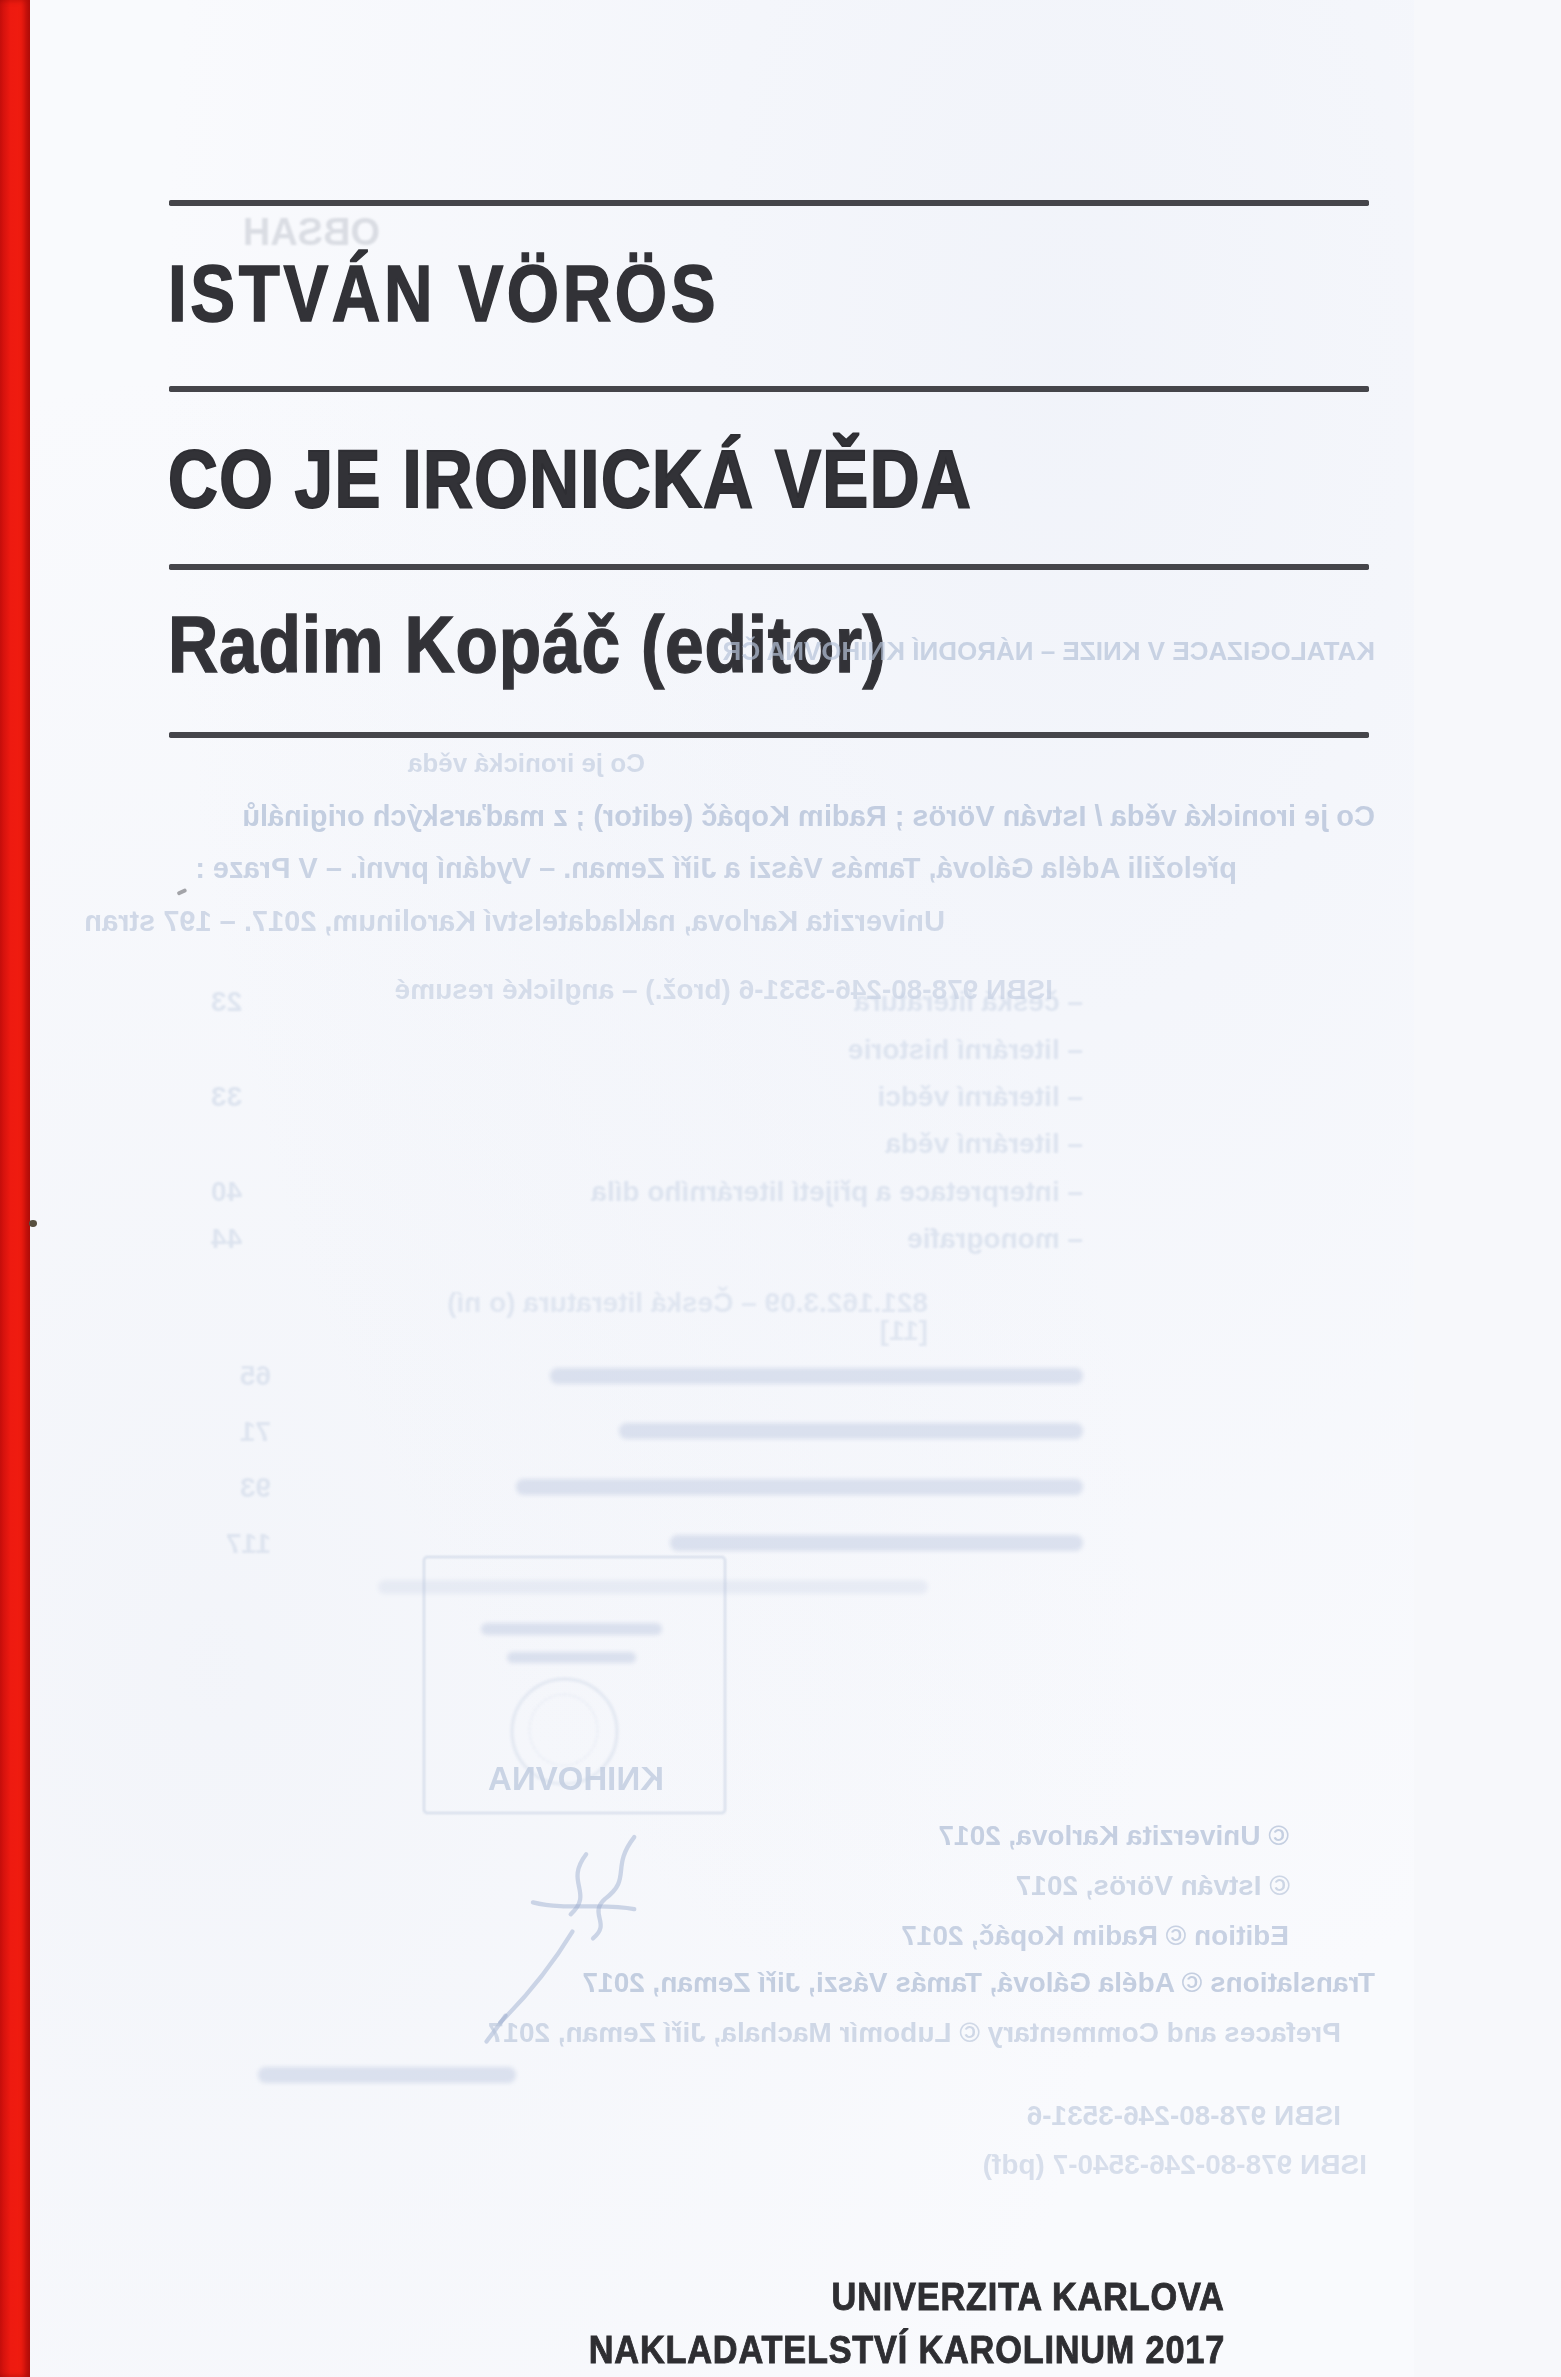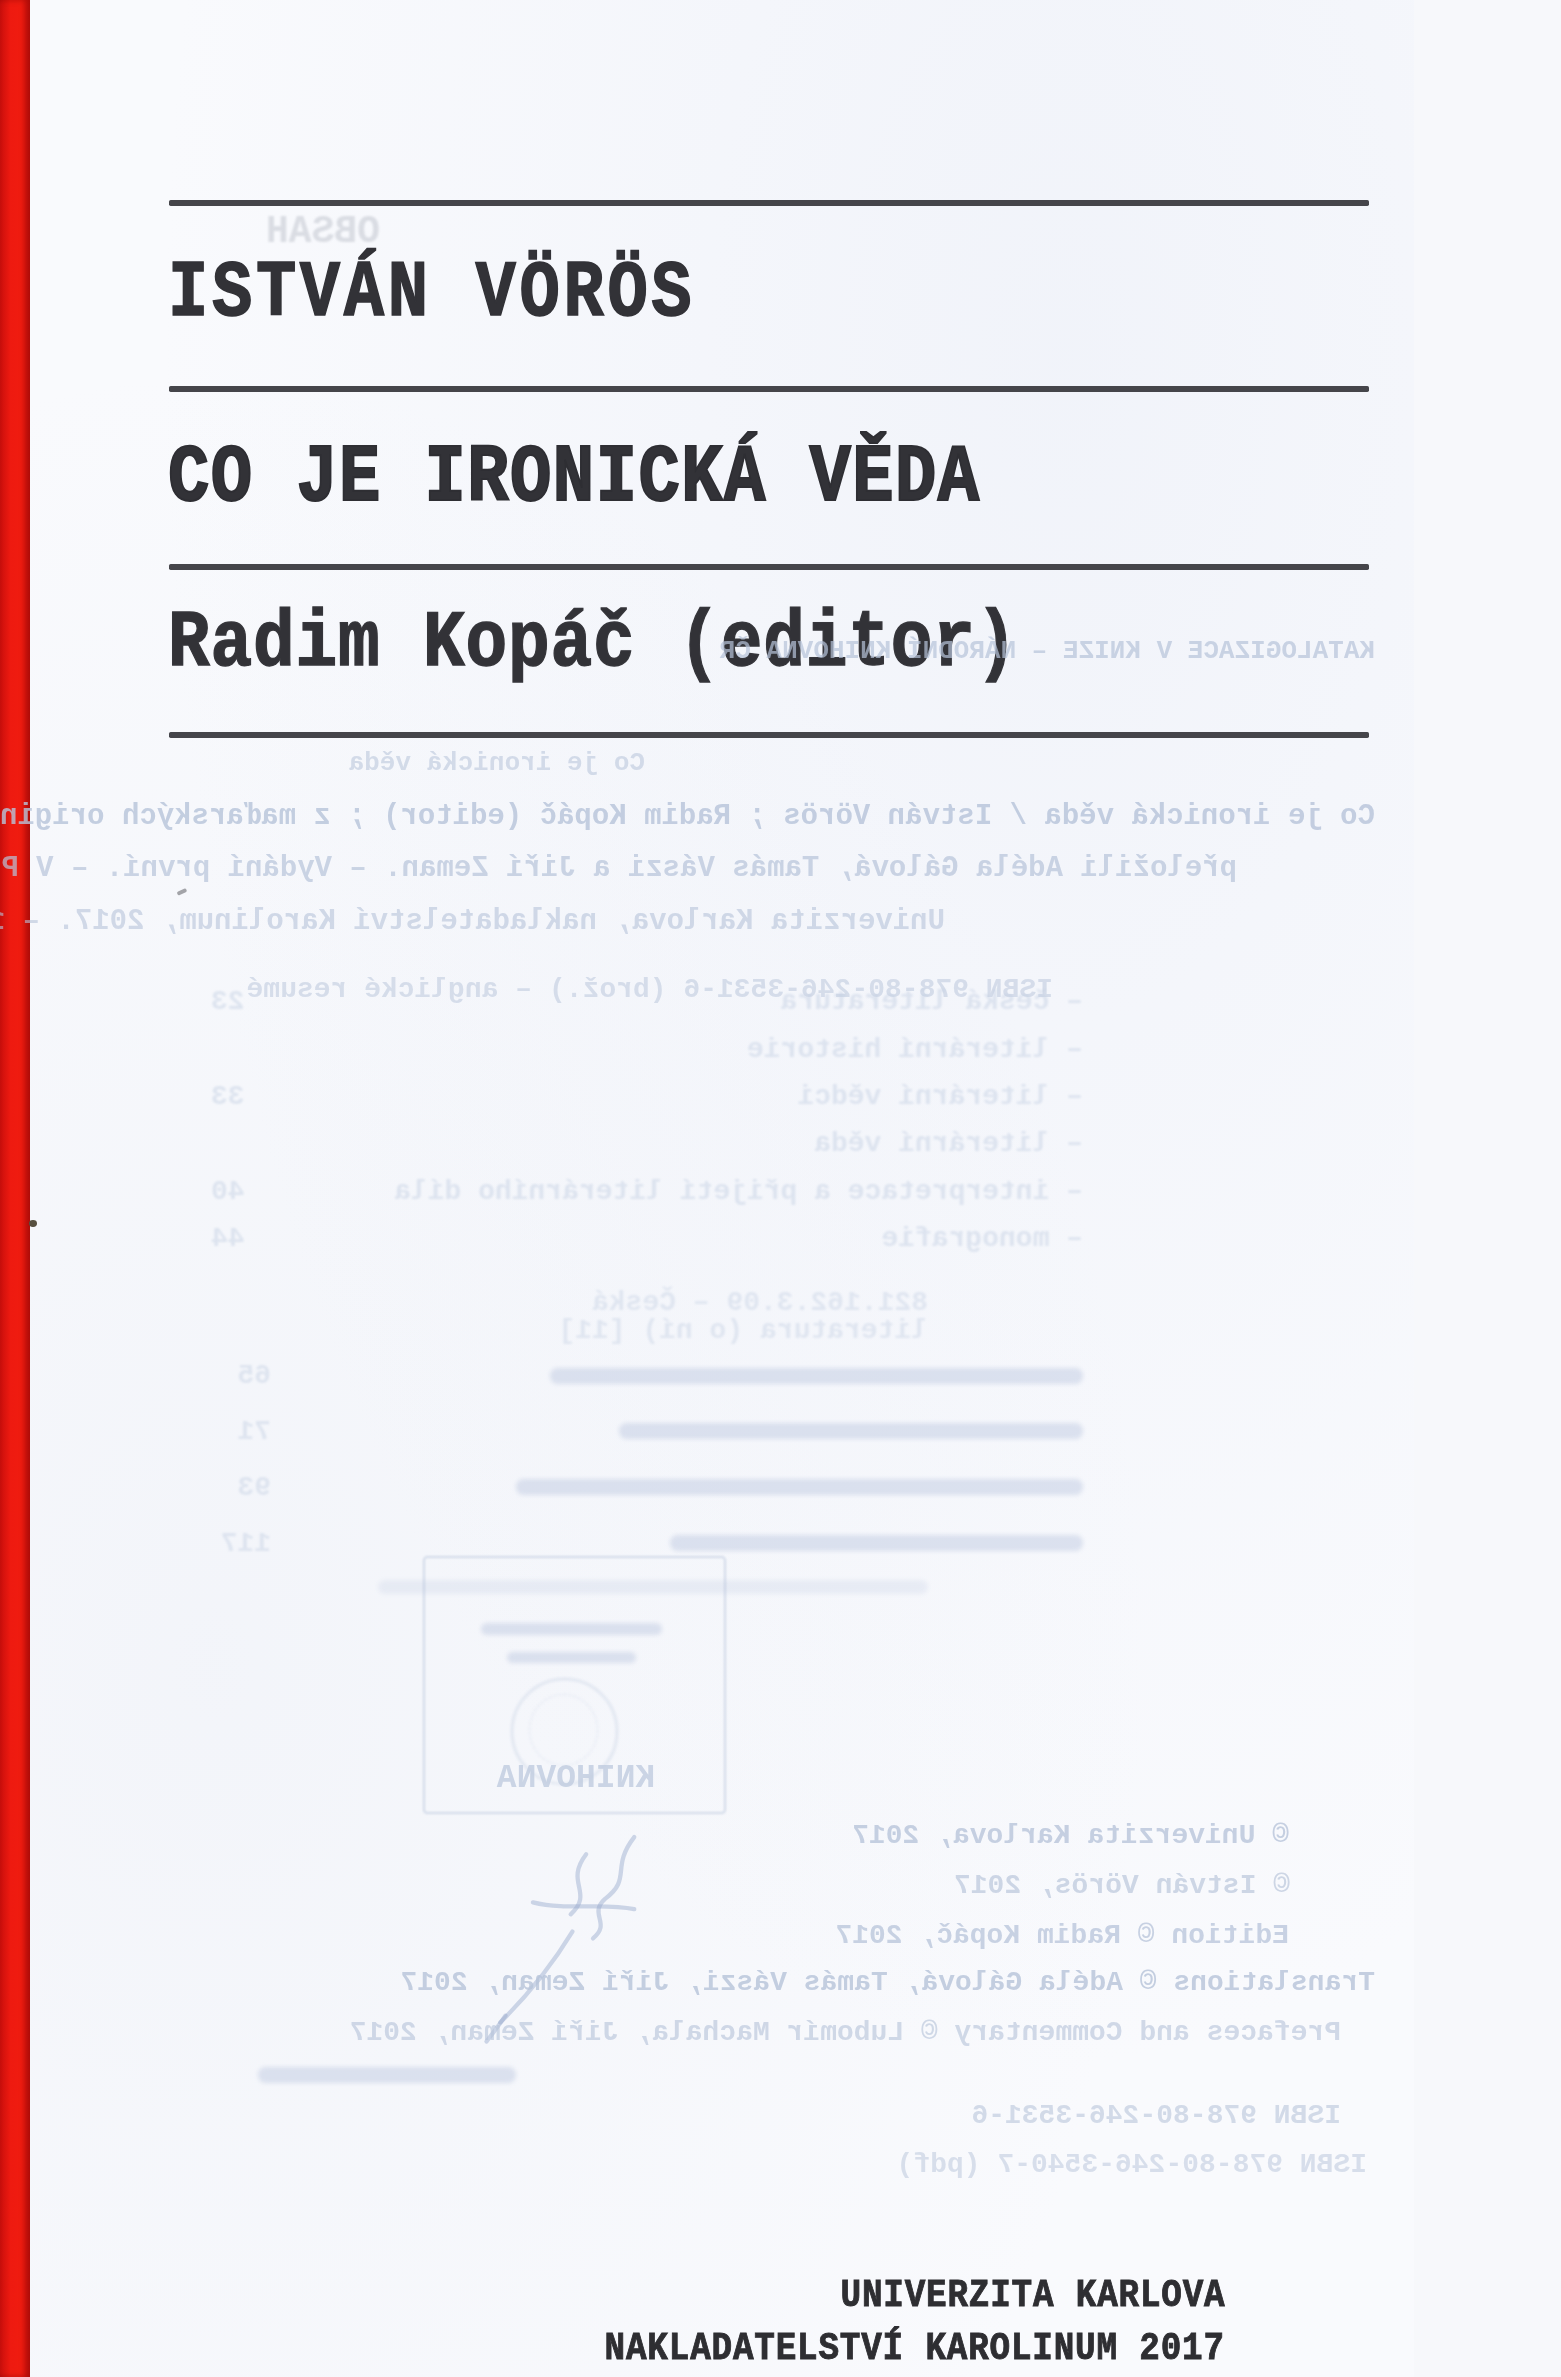--- a/index.html
+++ b/index.html
@@ -3,21 +3,21 @@
 <meta charset="utf-8">
 <title>Scanned book title page</title>
 <style>
   html,body{margin:0;padding:0;background:#f7f8fb;}
   .canvas{
     position:relative;width:1414px;height:2377px;overflow:hidden;
     background:
       radial-gradient(ellipse at 75% 15%, rgba(222,228,242,.30), transparent 60%),
       radial-gradient(ellipse at 15% 70%, rgba(224,229,240,.25), transparent 55%),
       #f9fafd;
-    font-family:Liberation Mono, monospace;
+    font-family:Liberation Sans, sans-serif;
   }
   .abs{position:absolute;}
 
   
   .redstrip{
     left:0;top:0;width:30px;height:2377px;
     background:linear-gradient(90deg,#c90f0c 0%, #ee1a10 35%, #f01c10 70%, #da140e 100%);
     box-shadow:inset -4.3px 0 6px rgba(110,0,0,.45);
   }
 

